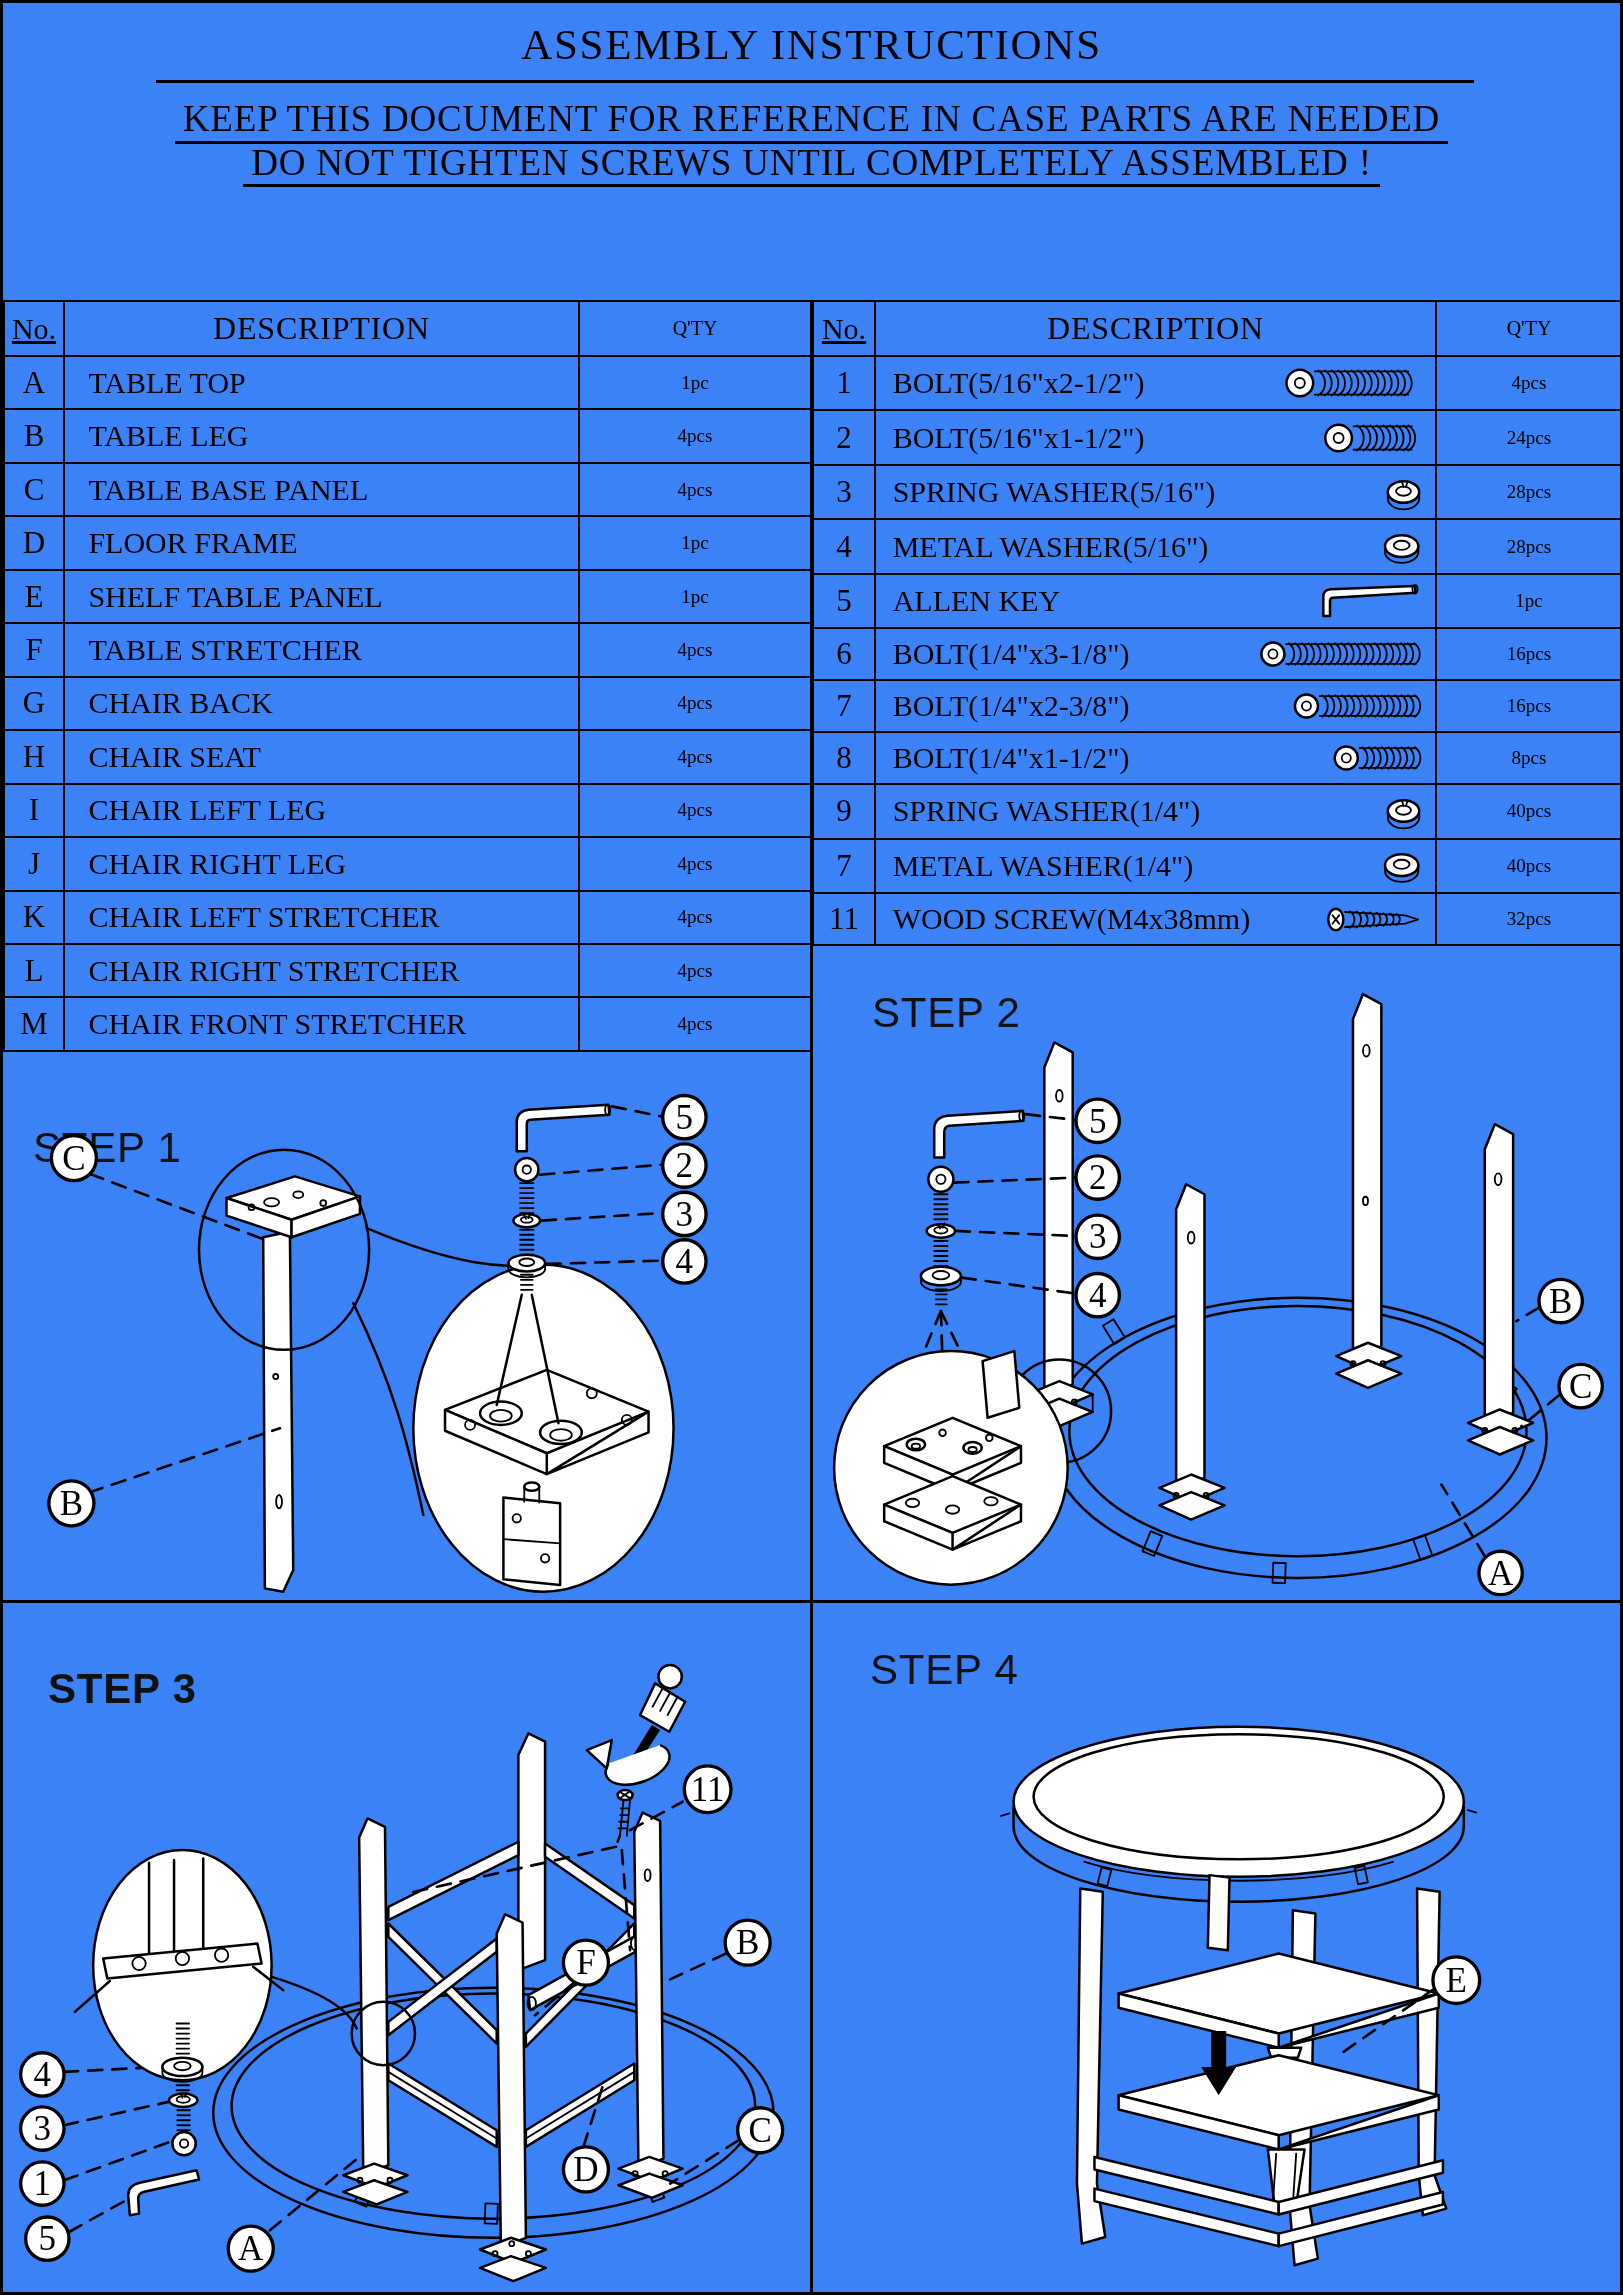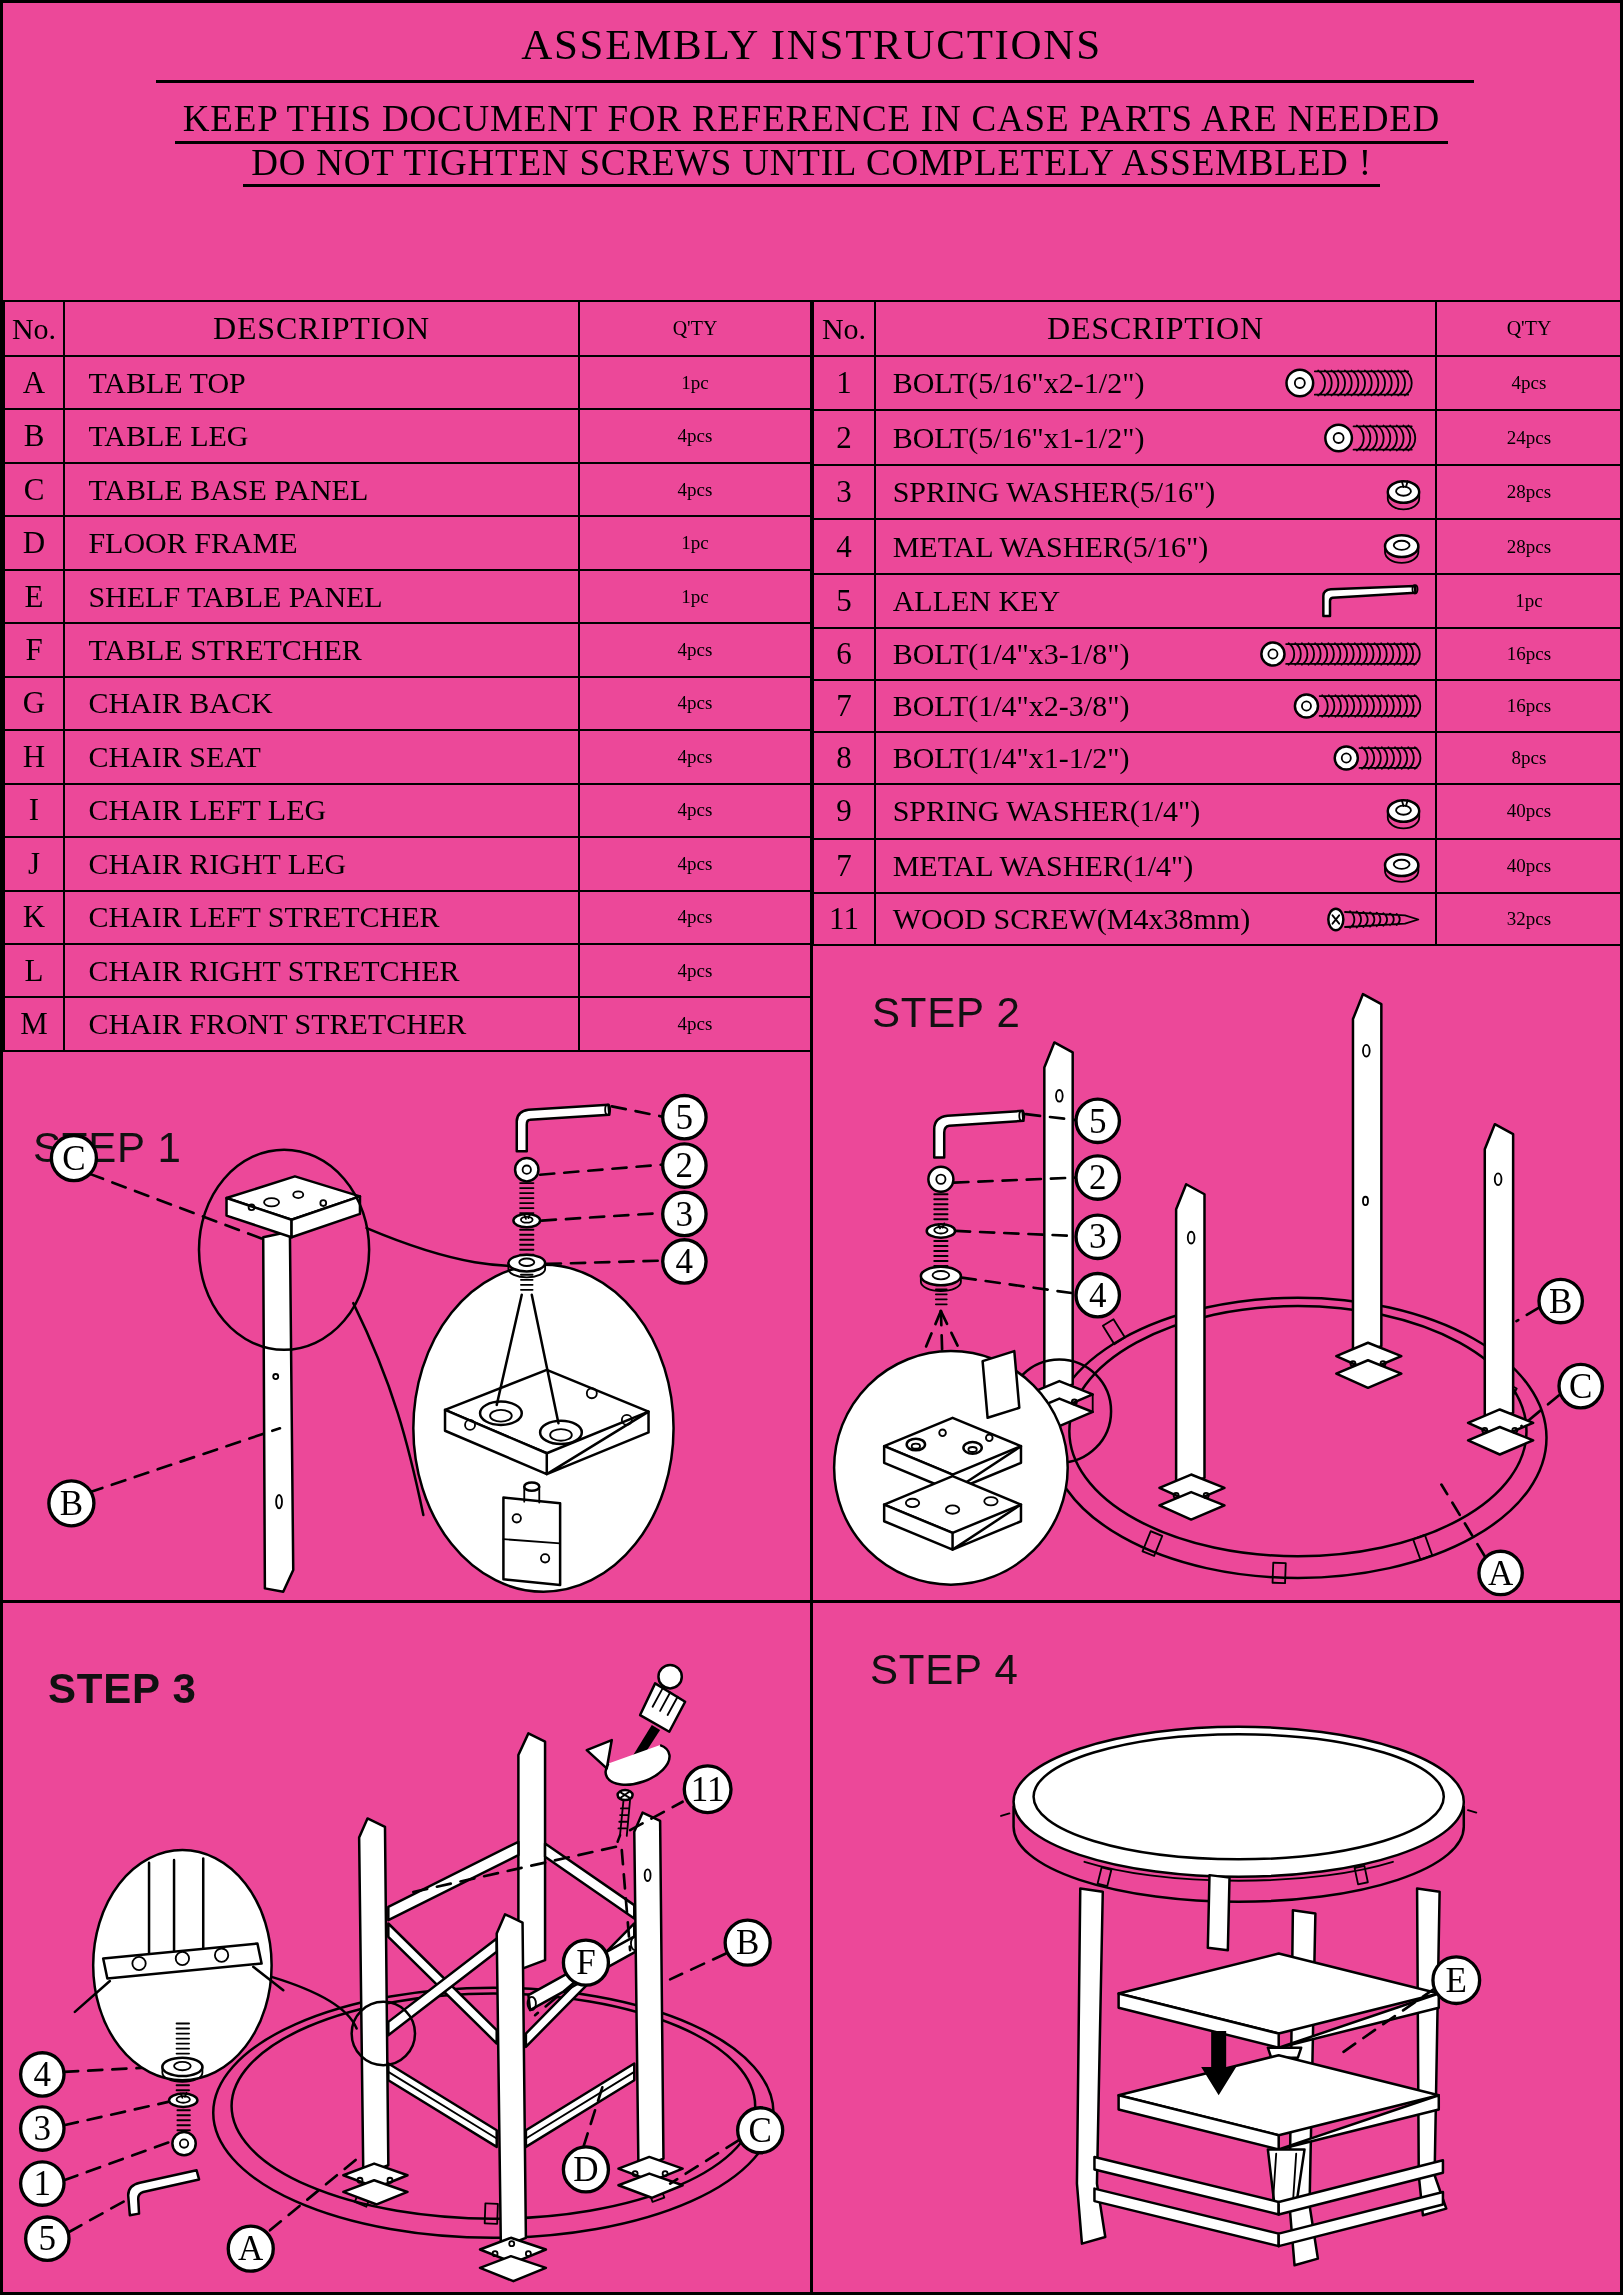--- a/index.html
+++ b/index.html
@@ -1,17 +1,17 @@
 <!DOCTYPE html>
 <html style="font-size:13.3px"><head>
 <meta charset="utf-8">
 <style>
   html,body { margin:0; padding:0; background:#e8e8e8; }
   .page {
-    position:relative; width:1623px; height:2295px; background:#ec4899;
+    position:relative; width:1623px; height:2295px; background:#3b82f6;
     border:3.3px solid #000; box-sizing:border-box; overflow:hidden;
     font-family:"Liberation Serif", serif; color:#000;
   }
   
   .title {
     position:absolute; top:16.7px; left:0; width:100%;
     text-align:center; font-size:43px; letter-spacing:1.7px;
   }
   .title-rule { position:absolute; left:153px; top:77px; width:1318px; height:3.3px; background:#000; }
   .notice { position:absolute; top:97px; left:0; width:100%; text-align:center; }
@@ -21,21 +21,21 @@
   }
   
   table.parts { position:absolute; border-collapse:collapse; table-layout:fixed; }
   table.parts td { border:2.5px solid #000; overflow:hidden; white-space:nowrap; }
   #table-left  { left:0px;   top:297px; width:809px; height:752px; }
   #table-right { left:809px; top:297px; width:811px; height:646px; }
   tr.head { height:55px; }
   td.h-no   { text-align:center; font-size:30px; }
   td.h-desc { text-align:center; font-size:32px; letter-spacing:0.8px; }
   td.h-qty  { text-align:center; font-size:20px; }
-  .nohead { border-bottom:2.5px solid #000; padding-bottom:11px; }
+  .nohead { border-bottom:2.5px solid #000; padding-bottom:11px;text-decoration:underline; }
   td.c-no   { text-align:center; font-size:31px; }
   td.c-desc { font-size:30px; padding-left:23.4px; }
   td.c-qty  { text-align:center; font-size:19px;margin-left:48px; }
   td.c-desc-hw { font-size:30px; padding:0 10px 0 16.7px; }
   .hwcell { display:flex; align-items:center; justify-content:space-between; width:100%; }
   .hwcell svg { flex:0 0 auto; }
   
   .div-v { position:absolute; left:807px; top:941px; width:3.3px;  height:1348px; background:#000; }
   .div-h { position:absolute; left:0px;   top:1597px; width:1617px; height:3.3px; background:#000; }
   

